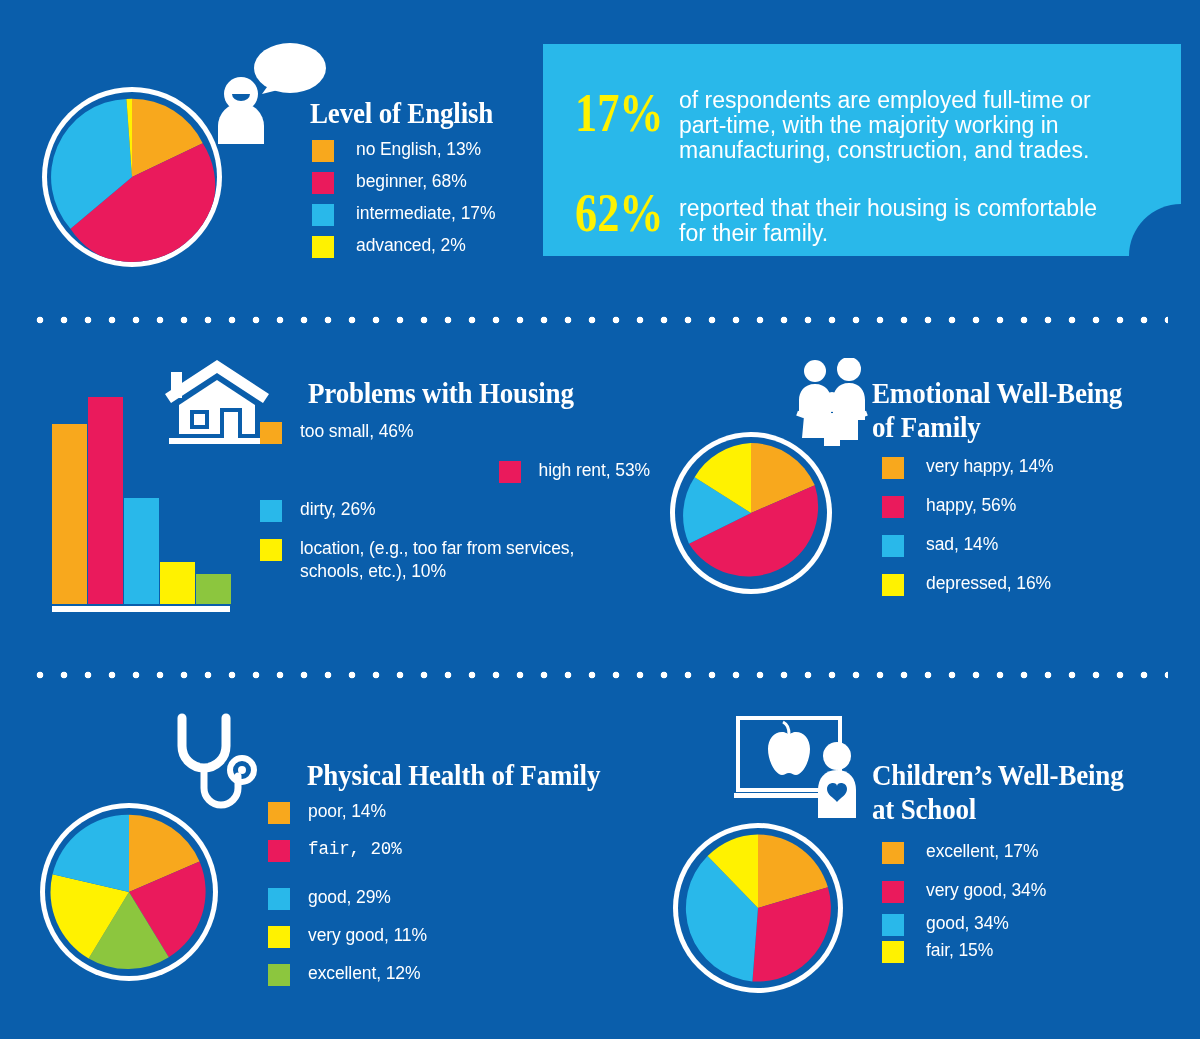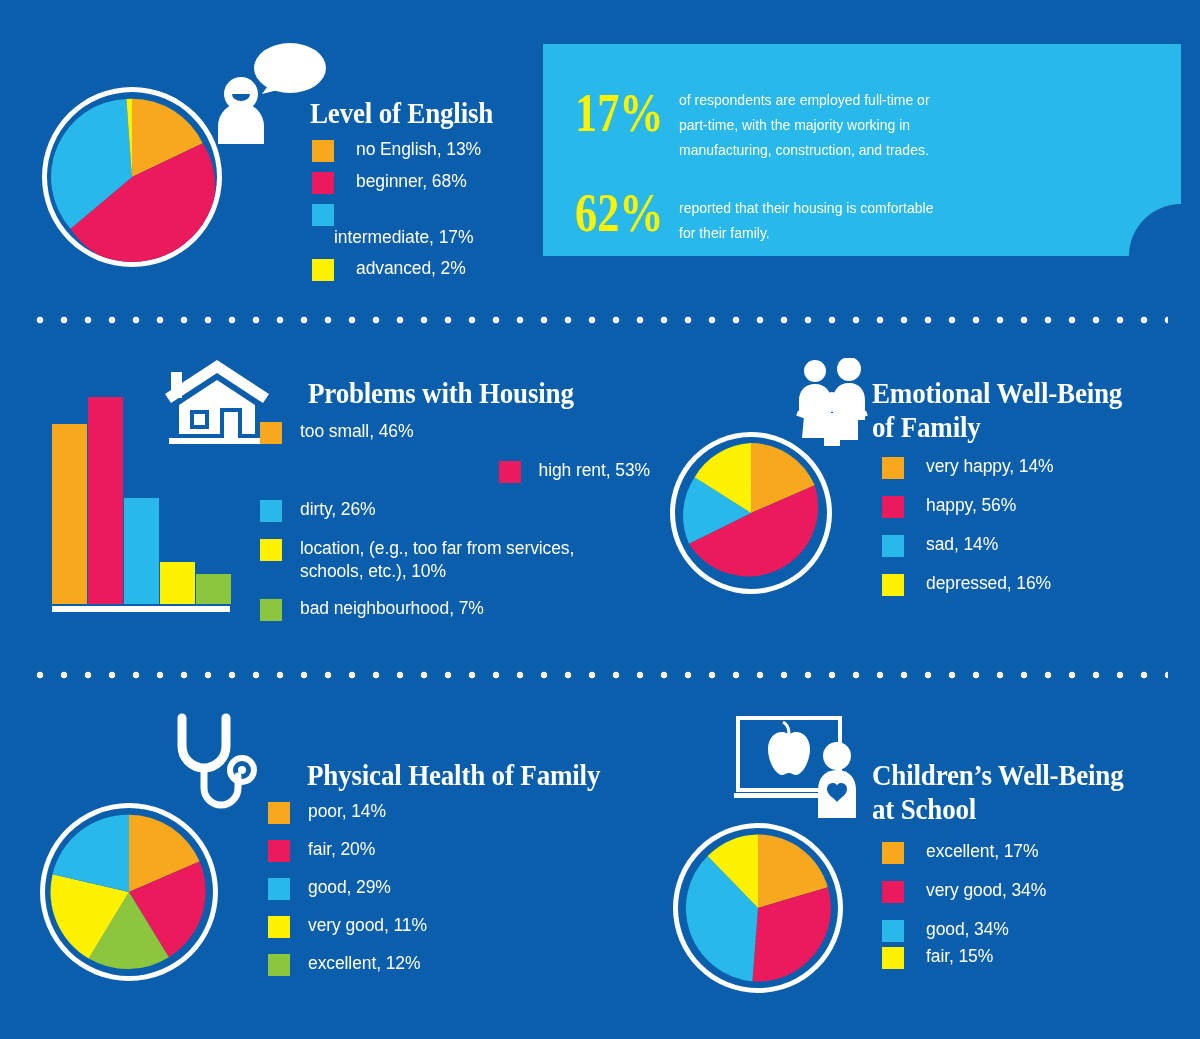--- a/index.html
+++ b/index.html
@@ -81,21 +81,21 @@
     font-weight: bold;
     color: #fff200;
     font-size: 54px;
     line-height: 54px;
     transform: scaleX(0.82);
     transform-origin: left center;
     white-space: nowrap;
   }
   .stat-text {
     color: #ffffff;
-    font-size: 14px;
+    font-size: 23px;
     line-height: 25px;
     white-space: pre-line;
   }
 
   
   .divider {
     position: absolute;
     height: 8px;
     background-image: radial-gradient(circle at 4px 4px, #ffffff 3.2px, rgba(255,255,255,0) 3.6px);
     background-size: 24px 8px;
@@ -162,21 +162,21 @@
 
   <ul class="legend" style="position:absolute; left:312px; top:138px; width:280px;">
     <li class="legend-row">
       <span class="swatch" style="background:#f8a81d;"></span>
       <span class="legend-label">no English, 13%</span>
     </li>
     <li class="legend-row" style="margin-top:8px;">
       <span class="swatch" style="background:#ea1a5c;"></span>
       <span class="legend-label">beginner, 68%</span>
     </li>
-    <li class="legend-row" style="margin-top:8px;flex-direction:column;">
+    <li class="legend-row" style="margin-top:8px;">
       <span class="swatch" style="background:#29b8ea;"></span>
       <span class="legend-label">intermediate, 17%</span>
     </li>
     <li class="legend-row" style="margin-top:8px;">
       <span class="swatch" style="background:#fff200;"></span>
       <span class="legend-label">advanced, 2%</span>
     </li>
   </ul>
 
   <div class="divider" style="left:36px; top:316px; width:1132px;"></div>
@@ -216,24 +216,20 @@
     </li>
     <li class="legend-row" style="margin-top:15px;">
       <span class="swatch" style="background:#29b8ea;"></span>
       <span class="legend-label" style="margin-left:18px;">dirty, 26%</span>
     </li>
     <li class="legend-row" style="margin-top:15px;">
       <span class="swatch" style="background:#fff200;"></span>
       <span class="legend-label" style="margin-left:18px;">location, (e.g., too far from services,
 schools, etc.), 10%</span>
     </li>
-    <li class="legend-row" style="margin-top:14px;">
-      <span class="swatch" style="background:#8cc63e;"></span>
-      <span class="legend-label" style="margin-left:18px;">bad neighbourhood, 7%</span>
-    </li>
   </ul>
 
   <div class="pie-wrap">
     <div class="pie" style="left:675px; top:437px; width:152px; height:152px;">
       <svg width="152" height="152" viewBox="0 0 100 100">
 
         <path d="M50,50 L50,4 A46,46 0 0,1 92.0,31.8 Z" fill="#f8a81d"></path>
 
         <path d="M50,50 L92.0,31.8 A46,46 0 0,1 9.2,70.2 Z" fill="#ea1a5c"></path>
 
@@ -305,25 +301,25 @@
     </svg>
   </div>
 
   <div class="headline" style="position:absolute; left:307px; top:758px; width:400px;">Physical Health of Family</div>
 
   <ul class="legend" style="position:absolute; left:268px; top:800px; width:330px;">
     <li class="legend-row">
       <span class="swatch" style="background:#f8a81d;"></span>
       <span class="legend-label" style="margin-left:18px;">poor, 14%</span>
     </li>
-    <li class="legend-row" style="margin-top:14px;">
+    <li class="legend-row" style="margin-top:14px;font-family:Liberation Mono, monospace;">
       <span class="swatch" style="background:#ea1a5c;"></span>
       <span class="legend-label" style="margin-left:18px;">fair, 20%</span>
     </li>
-    <li class="legend-row" style="margin-top:14px;">
+    <li class="legend-row" style="margin-top:24px;">
       <span class="swatch" style="background:#29b8ea;"></span>
       <span class="legend-label" style="margin-left:18px;">good, 29%</span>
     </li>
     <li class="legend-row" style="margin-top:14px;">
       <span class="swatch" style="background:#fff200;"></span>
       <span class="legend-label" style="margin-left:18px;">very good, 11%</span>
     </li>
     <li class="legend-row" style="margin-top:14px;">
       <span class="swatch" style="background:#8cc63e;"></span>
       <span class="legend-label" style="margin-left:18px;">excellent, 12%</span>
@@ -362,21 +358,21 @@
 
   <ul class="legend" style="position:absolute; left:882px; top:840px; width:290px;">
     <li class="legend-row">
       <span class="swatch" style="background:#f8a81d;"></span>
       <span class="legend-label">excellent, 17%</span>
     </li>
     <li class="legend-row" style="margin-top:15px;">
       <span class="swatch" style="background:#ea1a5c;"></span>
       <span class="legend-label">very good, 34%</span>
     </li>
-    <li class="legend-row" style="margin-top:15px;">
+    <li class="legend-row" style="margin-top:9px;">
       <span class="swatch" style="background:#29b8ea;"></span>
       <span class="legend-label">good, 34%</span>
     </li>
     <li class="legend-row" style="margin-top:1px;">
       <span class="swatch" style="background:#fff200;"></span>
       <span class="legend-label">fair, 15%</span>
     </li>
   </ul>
 
 </div>

